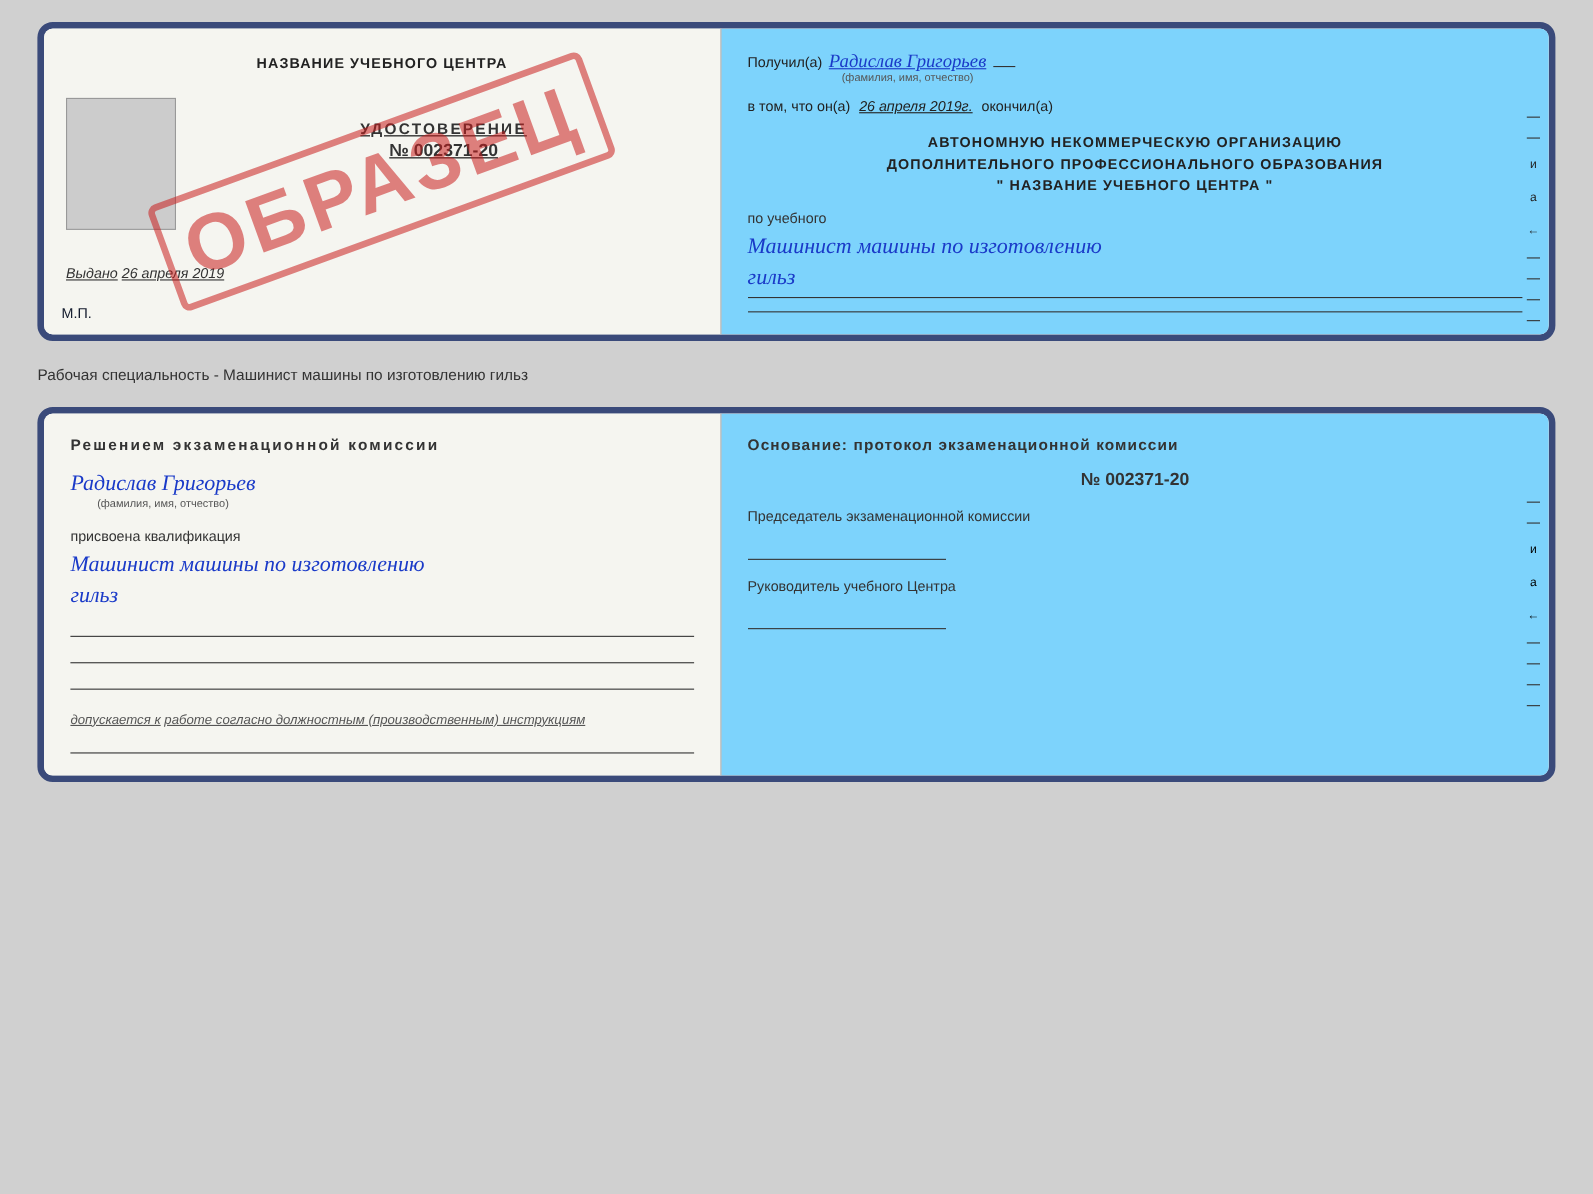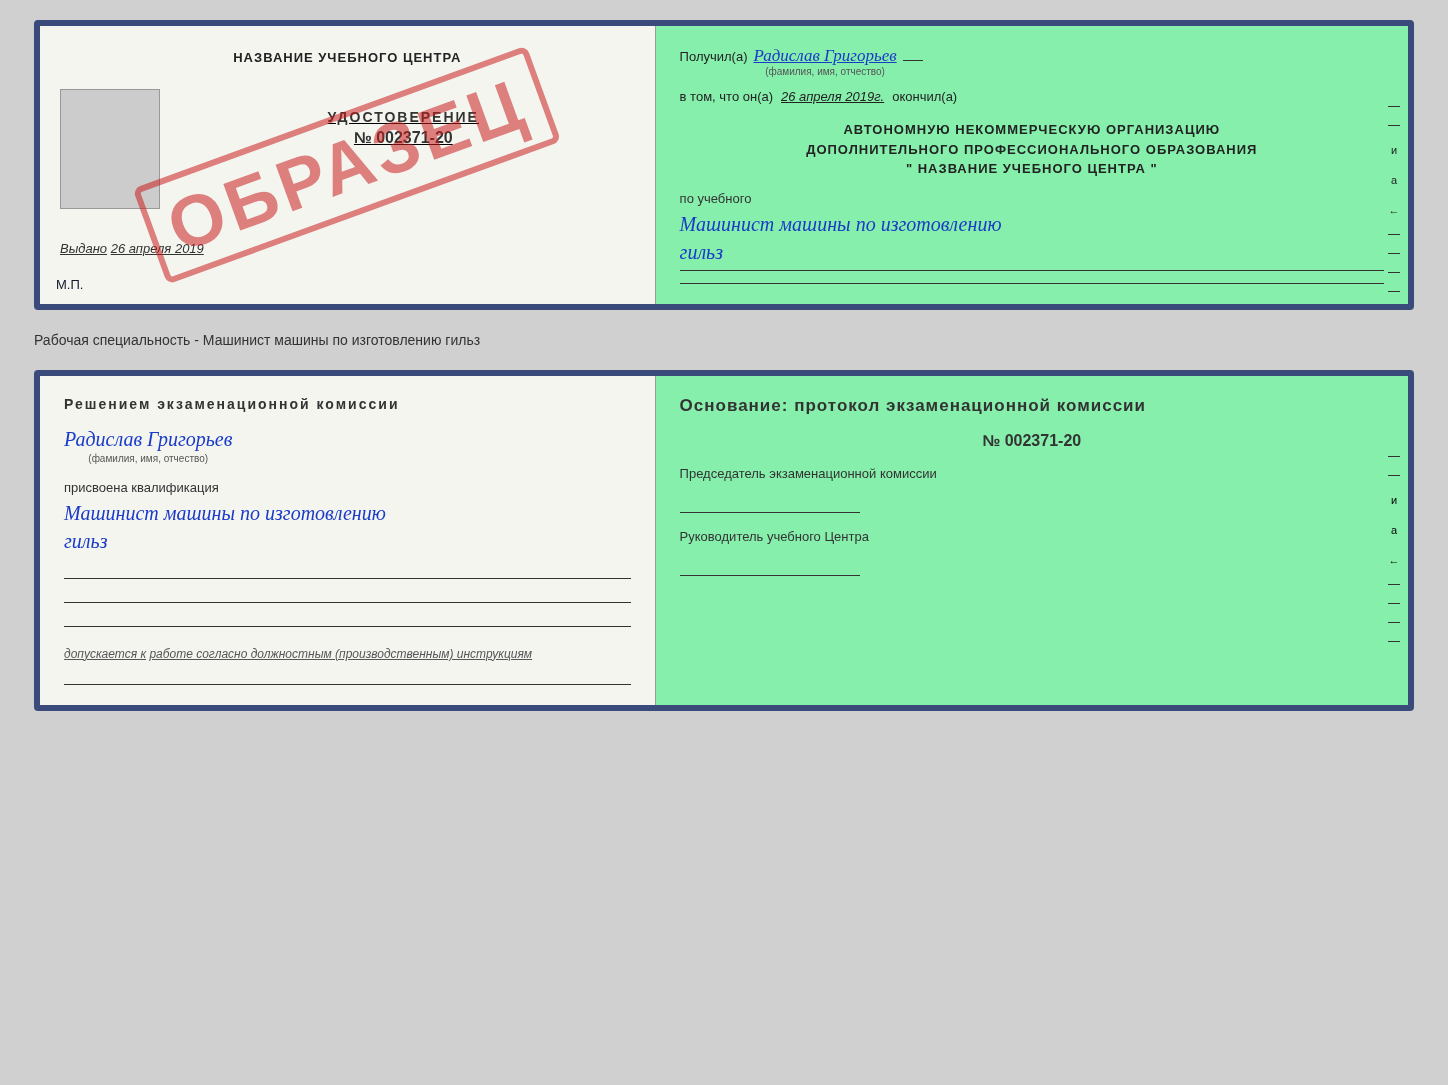--- a/index.html
+++ b/index.html
@@ -16,39 +16,39 @@
       flex-direction: column;
       gap: 16px;
       max-width: 1380px;
       margin: 0 auto;
     }
 
     
     .document-card {
       background: #f5f5f0;
       border: 6px solid #3a4a7a;
-      border-radius: 4px;
+      border-radius: 14px;
       display: flex;
       overflow: hidden;
       position: relative;
     }
 
     .doc-left {
       width: 45%;
       border-right: 1px solid #999;
       padding: 24px 20px;
       position: relative;
       background: #f5f5f0;
     }
 
     .doc-right {
       width: 55%;
       padding: 20px 24px;
       position: relative;
-      background: #86efac;
+      background: #7dd3fc;
     }
 
     
     .top-doc .doc-left {
       display: flex;
       flex-direction: column;
       align-items: center;
     }
 
     .learning-center-title {
@@ -264,21 +264,21 @@
     }
 
     .underline-block {
       border-bottom: 1px solid #333;
       height: 20px;
       margin-top: 4px;
       width: 100%;
     }
 
     .right-section-title {
-      font-size: 17px;
+      font-size: 14px;
       font-weight: bold;
       letter-spacing: 1px;
       color: #333;
       margin-bottom: 16px;
     }
 
     .protocol-number {
       font-size: 16px;
       font-weight: bold;
       color: #333;

